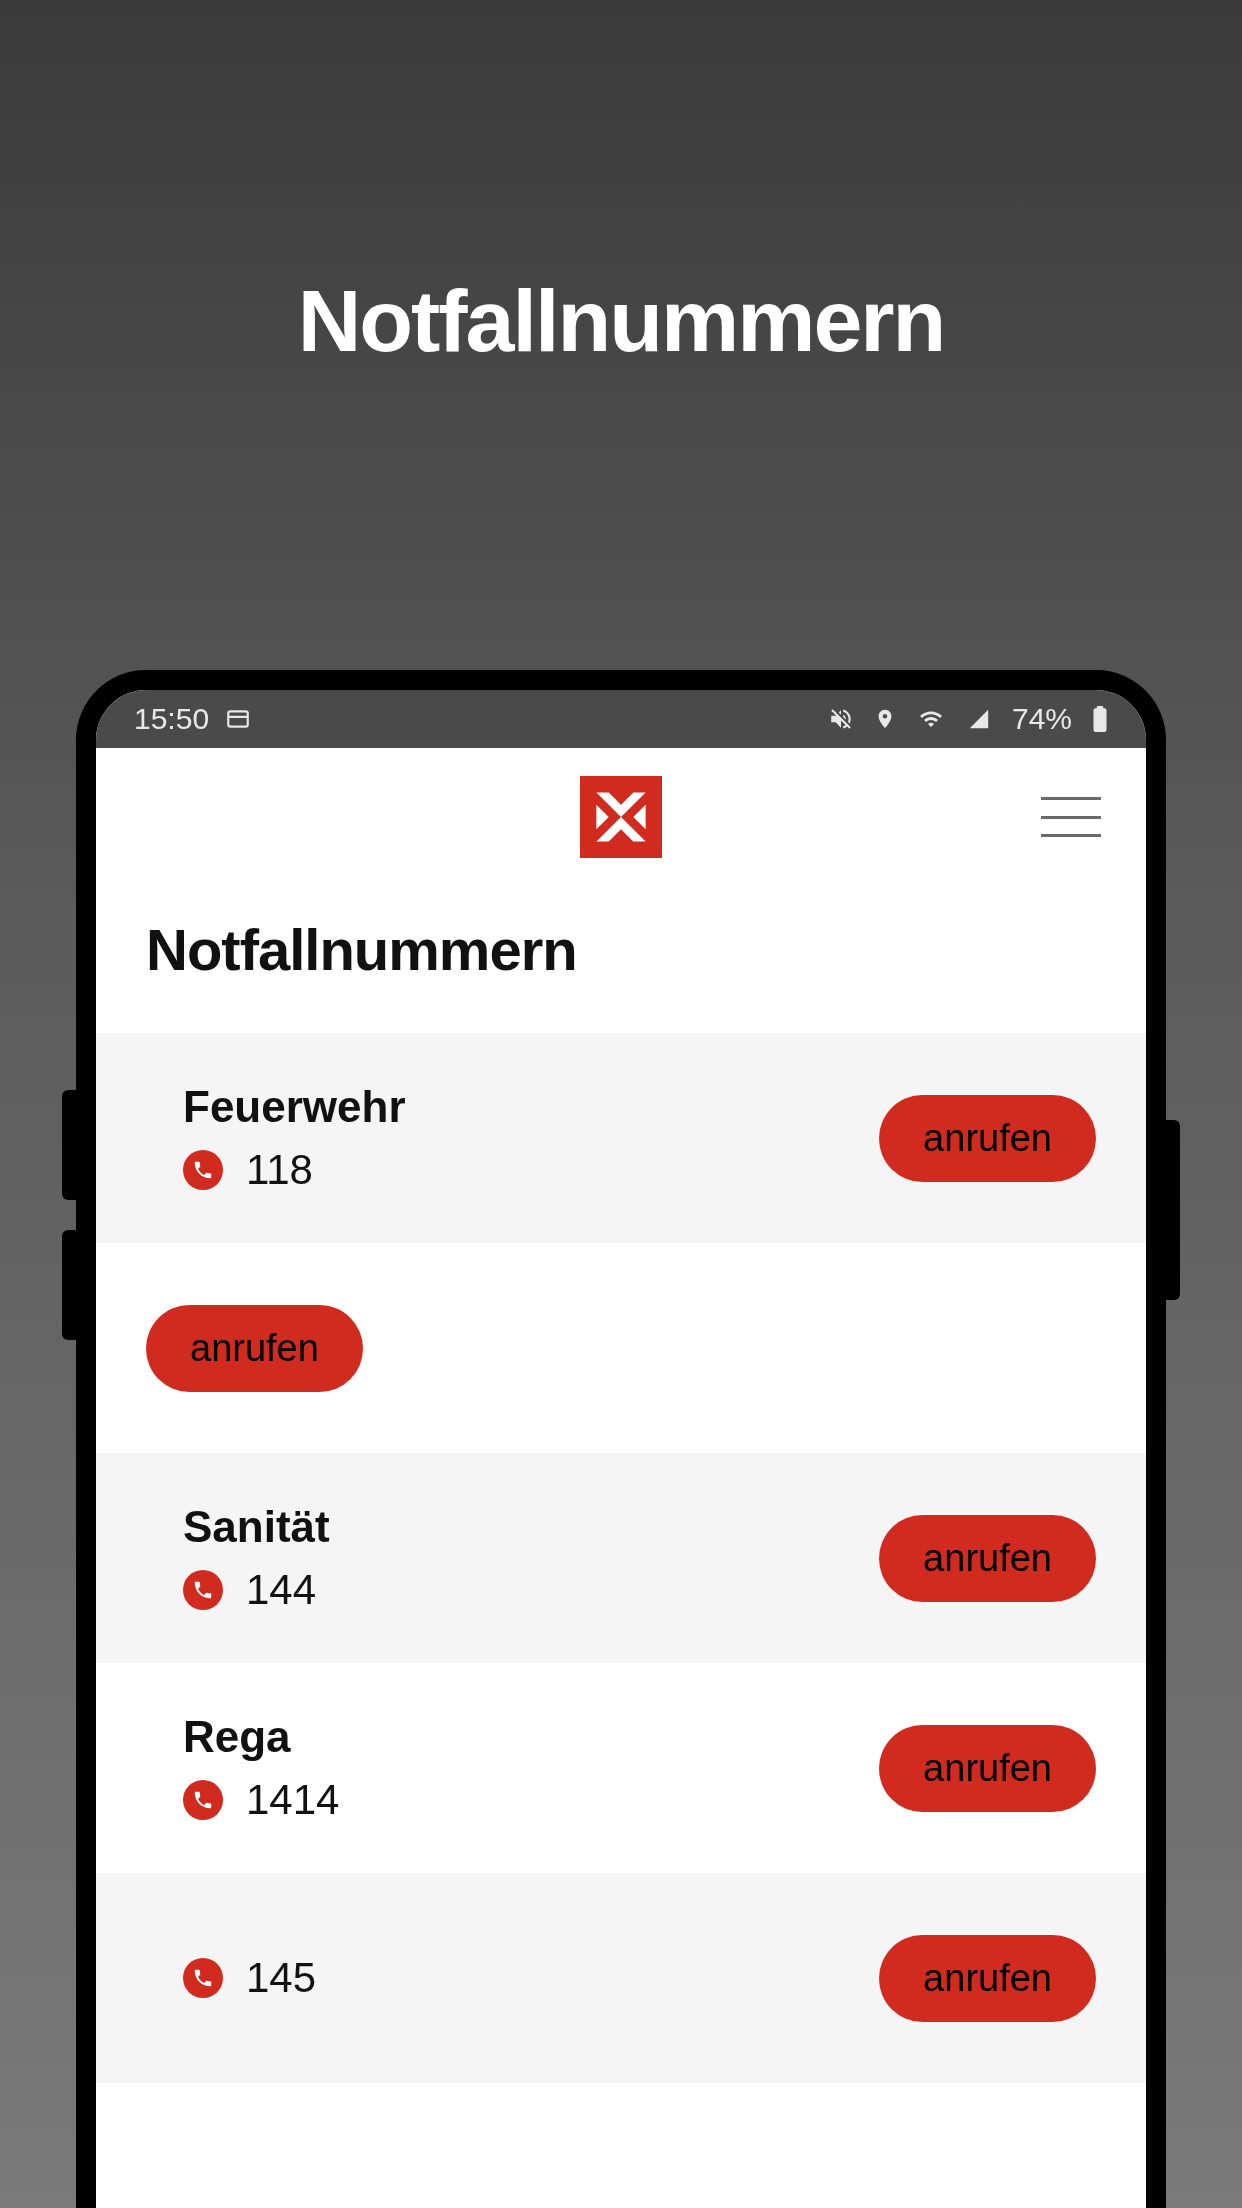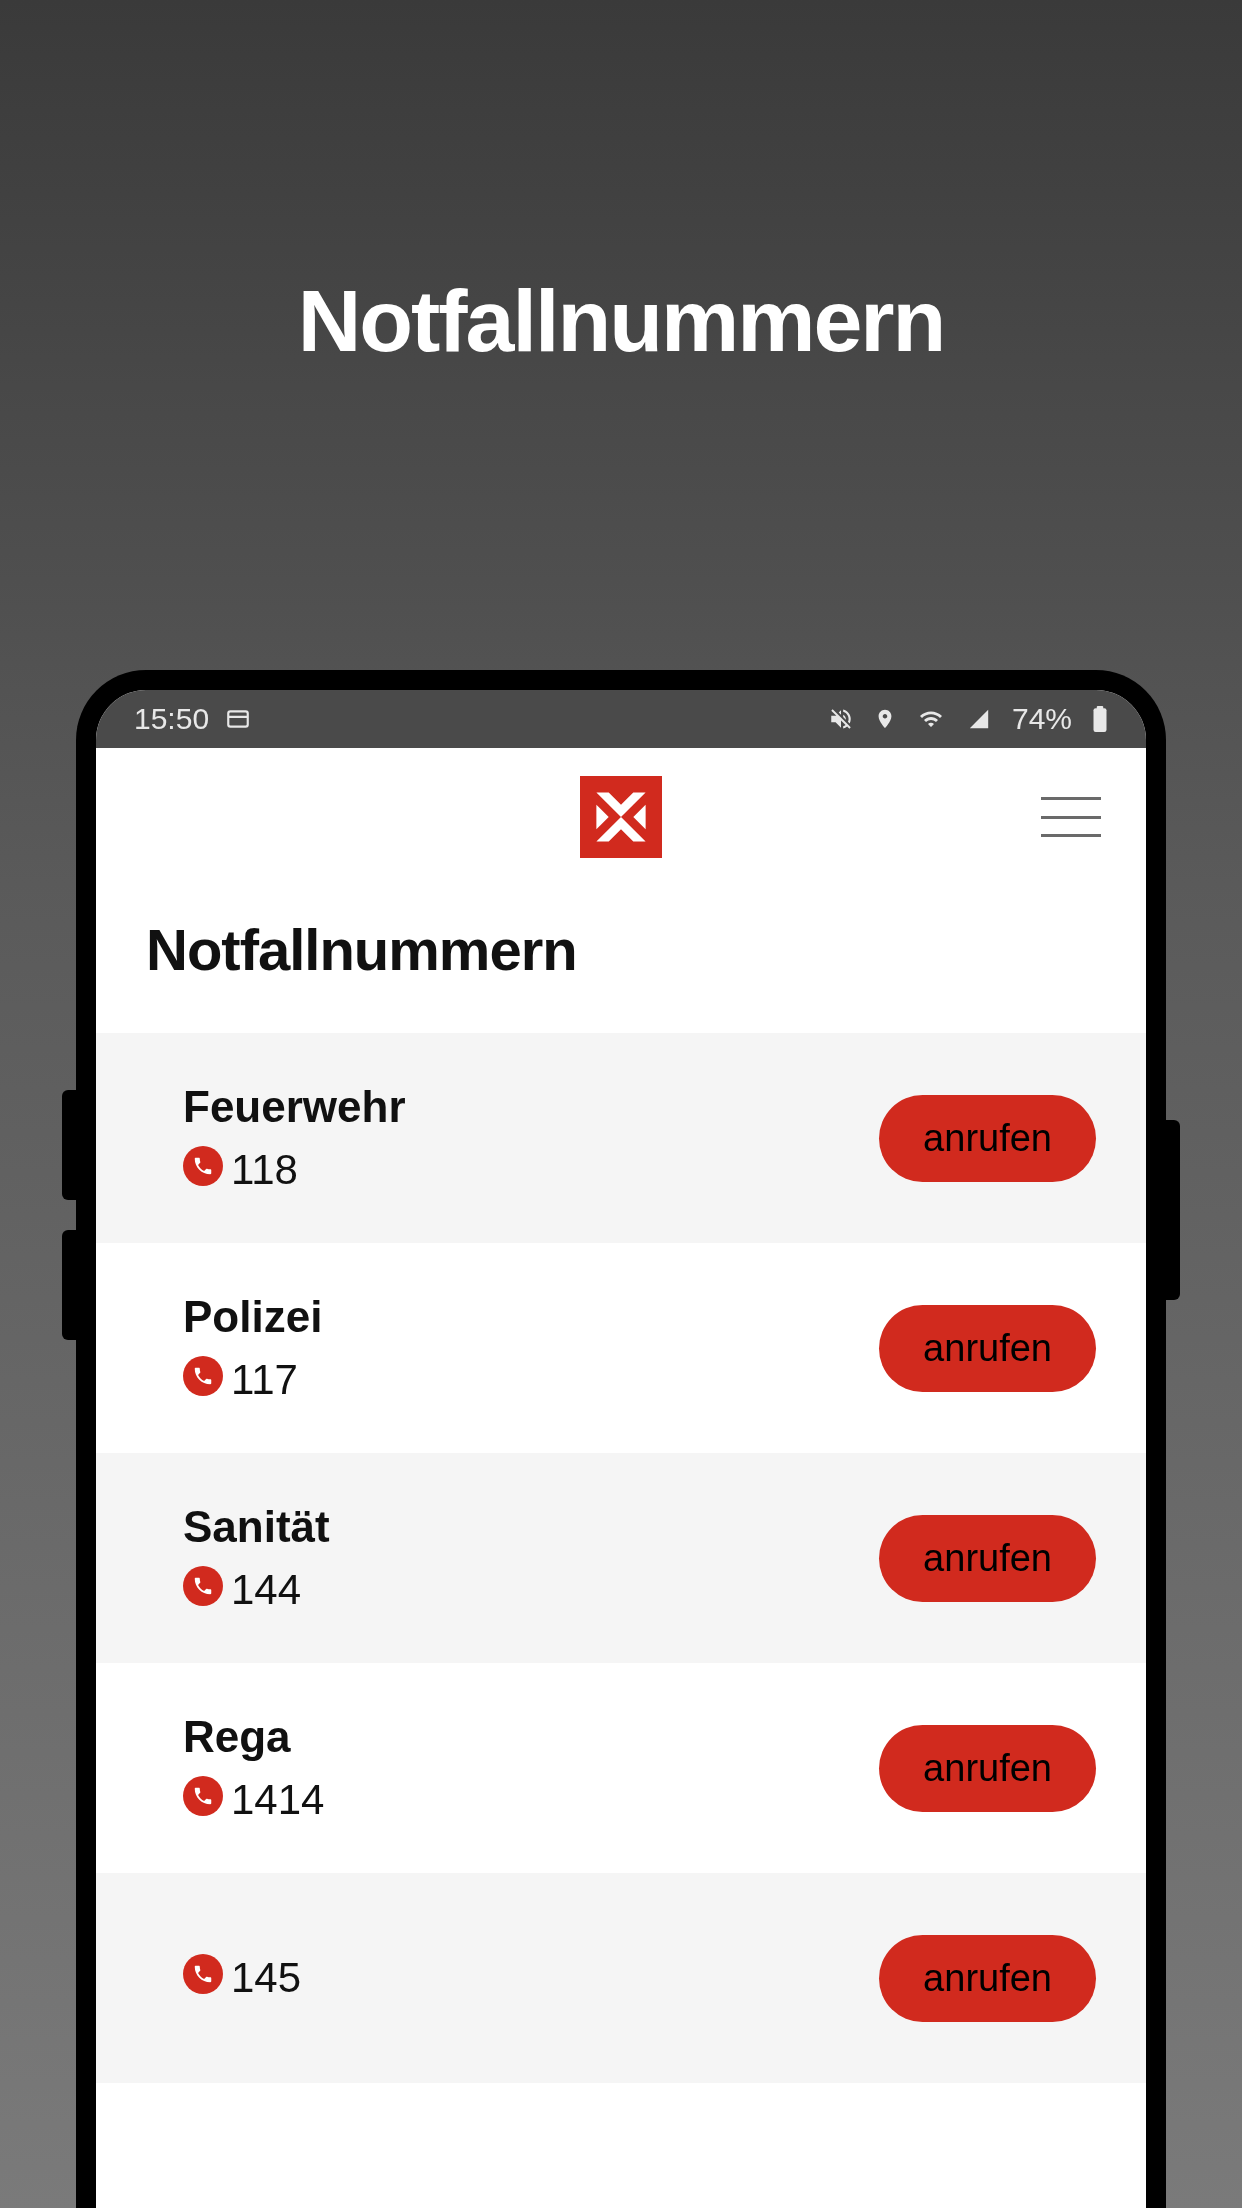--- a/index.html
+++ b/index.html
@@ -171,21 +171,22 @@
   
   .emergency-name {
     font-size: 44px;
     font-weight: 700;
     color: #111;
     margin-bottom: 14px;
   }
   
   .emergency-number {
     display: flex;
-    gap: 8px;
+    align-items: center;
+    gap: 23px;
   }
   
   .phone-icon {
     width: 40px;
     height: 40px;
     background: #d12a1e;
     border-radius: 50%;
     display: flex;
     align-items: center;
     justify-content: center;
@@ -291,31 +292,20 @@
                 <path d="M6.62 10.79c1.44 2.83 3.76 5.14 6.59 6.59l2.2-2.2c.27-.27.67-.36 1.02-.24 1.12.37 2.33.57 3.57.57.55 0 1 .45 1 1V20c0 .55-.45 1-1 1-9.39 0-17-7.61-17-17 0-.55.45-1 1-1h3.5c.55 0 1 .45 1 1 0 1.25.2 2.45.57 3.57.11.35.03.74-.25 1.02l-2.2 2.2z"></path>
               </svg>
             </div>
             <div class="phone-number">118</div>
           </div>
         </div>
         <button class="call-button">anrufen</button>
       </div>
 
       <div class="emergency-item">
-        <div class="emergency-info">
-          <div class="emergency-name">Polizei</div>
-          <div class="emergency-number">
-            <div class="phone-icon">
-              <svg width="22" height="22" viewBox="0 0 24 24" fill="#ffffff">
-                <path d="M6.62 10.79c1.44 2.83 3.76 5.14 6.59 6.59l2.2-2.2c.27-.27.67-.36 1.02-.24 1.12.37 2.33.57 3.57.57.55 0 1 .45 1 1V20c0 .55-.45 1-1 1-9.39 0-17-7.61-17-17 0-.55.45-1 1-1h3.5c.55 0 1 .45 1 1 0 1.25.2 2.45.57 3.57.11.35.03.74-.25 1.02l-2.2 2.2z"></path>
-              </svg>
-            </div>
-            <div class="phone-number">117</div>
-          </div>
-        </div>
         <button class="call-button">anrufen</button>
       </div>
 
       <div class="emergency-item alt">
         <div class="emergency-info">
           <div class="emergency-name">Sanität</div>
           <div class="emergency-number">
             <div class="phone-icon">
               <svg width="22" height="22" viewBox="0 0 24 24" fill="#ffffff">
                 <path d="M6.62 10.79c1.44 2.83 3.76 5.14 6.59 6.59l2.2-2.2c.27-.27.67-.36 1.02-.24 1.12.37 2.33.57 3.57.57.55 0 1 .45 1 1V20c0 .55-.45 1-1 1-9.39 0-17-7.61-17-17 0-.55.45-1 1-1h3.5c.55 0 1 .45 1 1 0 1.25.2 2.45.57 3.57.11.35.03.74-.25 1.02l-2.2 2.2z"></path>

